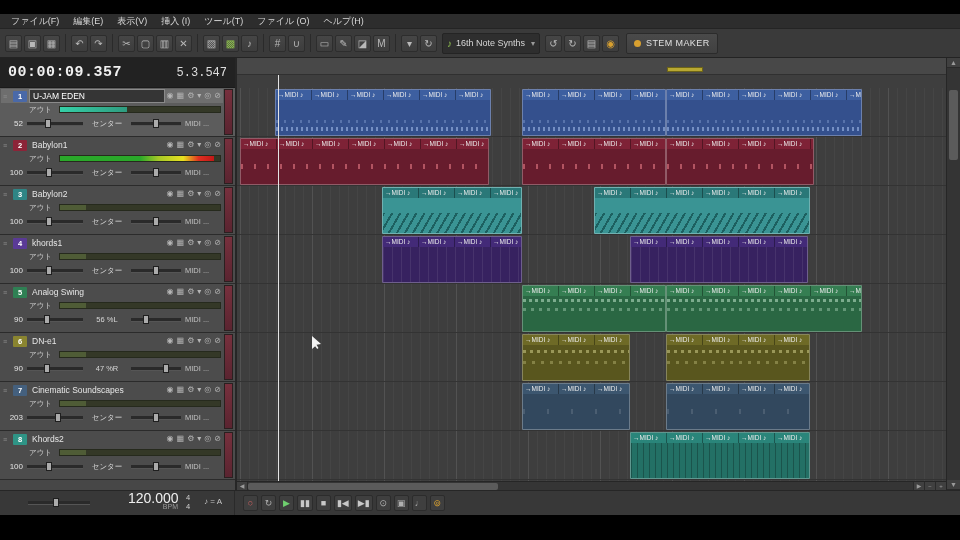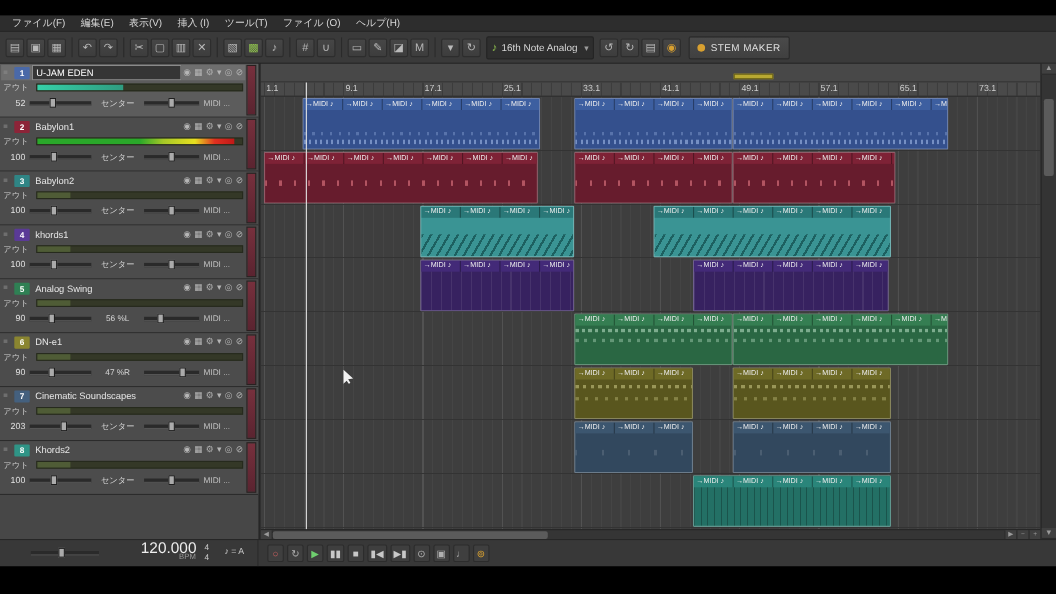--- a/index.html
+++ b/index.html
@@ -51,21 +51,21 @@
   .t-head{display:flex;align-items:center;height:14px;gap:2px;}
   .t-grip{color:#8e8e8e;font-size:7px;width:8px;}
   .t-num{min-width:12px;height:11px;font-size:7.5px;font-weight:bold;color:#fff;text-align:center;
          line-height:11px;background:var(--tc);border-radius:1px;padding:0 1px;}
   .t-name{font-size:8.5px;color:#e6e6e6;flex:1;white-space:nowrap;overflow:hidden;padding:0 3px;line-height:12px;}
   .track.sel .t-head{background:#6e6e6e;margin:0 -2px;padding:0 2px;}
   .track.sel .t-name{background:#353535;border:1px solid #8a8a8a;color:#fff;}
   .t-icons{display:flex;gap:3px;color:#b5b5b5;font-size:8px;line-height:12px;}
   .t-icons span{cursor:pointer;}
   .t-out{display:flex;align-items:center;height:11px;gap:4px;margin-top:1px;}
-  .t-out-label{font-size:7.5px;color:#cfcfcf;width:26px;flex:0 0 26px;}
+  .t-out-label{font-size:7.5px;color:#cfcfcf;width:26px;flex:0 0 26px;margin-left:26px;}
   .t-meter{flex:1;height:7px;background:#343827;border:1px solid #262a1d;position:relative;box-sizing:border-box;}
   .meter-fill{position:absolute;left:0;top:0;bottom:0;}
   .m-teal{width:42%;background:linear-gradient(90deg,#35d0a8,#2f9c80);}
   .m-hot{width:96%;background:linear-gradient(90deg,#2aa82a 0%,#2aa82a 52%,#a6c827 64%,#e8e020 80%,#e03020 90%,#c01818 100%);}
   .m-dim{width:16%;background:#4f5c36;}
   .t-ctrl{display:flex;align-items:center;height:17px;gap:4px;}
   .t-vol{width:20px;flex:0 0 20px;font-size:8px;color:#e2e2e2;text-align:right;}
   .sl{position:relative;height:3px;background:#2a2a2a;border-bottom:1px solid #555;flex:0 0 auto;}
   .sl-vol{width:56px;}
   .sl-pan{width:50px;}
@@ -191,36 +191,40 @@
       <div class="tb-sep"></div>
       <div class="tb-icon">▭</div>
       <div class="tb-icon">✎</div>
       <div class="tb-icon">◪</div>
       <div class="tb-icon">M</div>
       <div class="tb-sep"></div>
       <div class="tb-icon">▾</div>
       <div class="tb-icon">↻</div>
       <div id="swing-box">
       <span id="swing-note">♪</span>
-      <span id="swing-label">16th Note Analog</span>
+      <span id="swing-label">16th Note Synths</span>
       <span id="swing-caret">▾</span>
     </div>
 
     <div class="tb-icon">↺</div>
       <div class="tb-icon">↻</div>
       <div class="tb-icon">▤</div>
       <div class="tb-icon" style="color: rgb(216, 160, 48);">◉</div>
       <div id="stem-btn">
       <span id="stem-dot"></span>
       <span id="stem-label">STEM MAKER</span>
     </div>
   </div>
 
   <div id="content">
     <div id="leftpanel">
+      <div id="timedisp">
+        <span id="time-smpte">00:00:09.357</span>
+        <span id="time-mbt">5.3.547</span>
+      </div>
       <div id="tracks">
   <div class="track sel" style="--tc: #4a69a8;">
     <div class="t-strip"></div>
     <div class="t-head">
       <span class="t-grip">≡</span>
       <span class="t-num">1</span>
       <span class="t-name">U-JAM EDEN</span>
       <span class="t-icons">
         <span>◉</span>
         <span>▦</span>
@@ -486,32 +490,20 @@
       <span class="t-midi">MIDI ...</span>
     </div>
   </div>
 </div>
     </div>
     <div id="splitter"></div>
     <div id="arr">
       <div id="ruler-space">
         <div id="loop-region"></div>
       </div>
-      <div id="ruler">
-          <span class="tick" style="left: 5px;">1.1</span>
-          <span class="tick" style="left: 77px;">9.1</span>
-          <span class="tick" style="left: 149px;">17.1</span>
-          <span class="tick" style="left: 221px;">25.1</span>
-          <span class="tick" style="left: 293px;">33.1</span>
-          <span class="tick" style="left: 365px;">41.1</span>
-          <span class="tick" style="left: 437px;">49.1</span>
-          <span class="tick" style="left: 509px;">57.1</span>
-          <span class="tick" style="left: 581px;">65.1</span>
-          <span class="tick" style="left: 653px;">73.1</span>
-        </div>
       <div id="lanes">
           <div class="clip pat0" style="left: 38px; top: 1px; width: 216px; --ch: #3d5fa0; --cb: #34508d;">
             <div class="clip-heads">
               <span class="clip-cell">→MIDI ♪</span>
               <span class="clip-cell">→MIDI ♪</span>
               <span class="clip-cell">→MIDI ♪</span>
               <span class="clip-cell">→MIDI ♪</span>
               <span class="clip-cell">→MIDI ♪</span>
               <span class="clip-cell">→MIDI ♪</span>
             </div>

